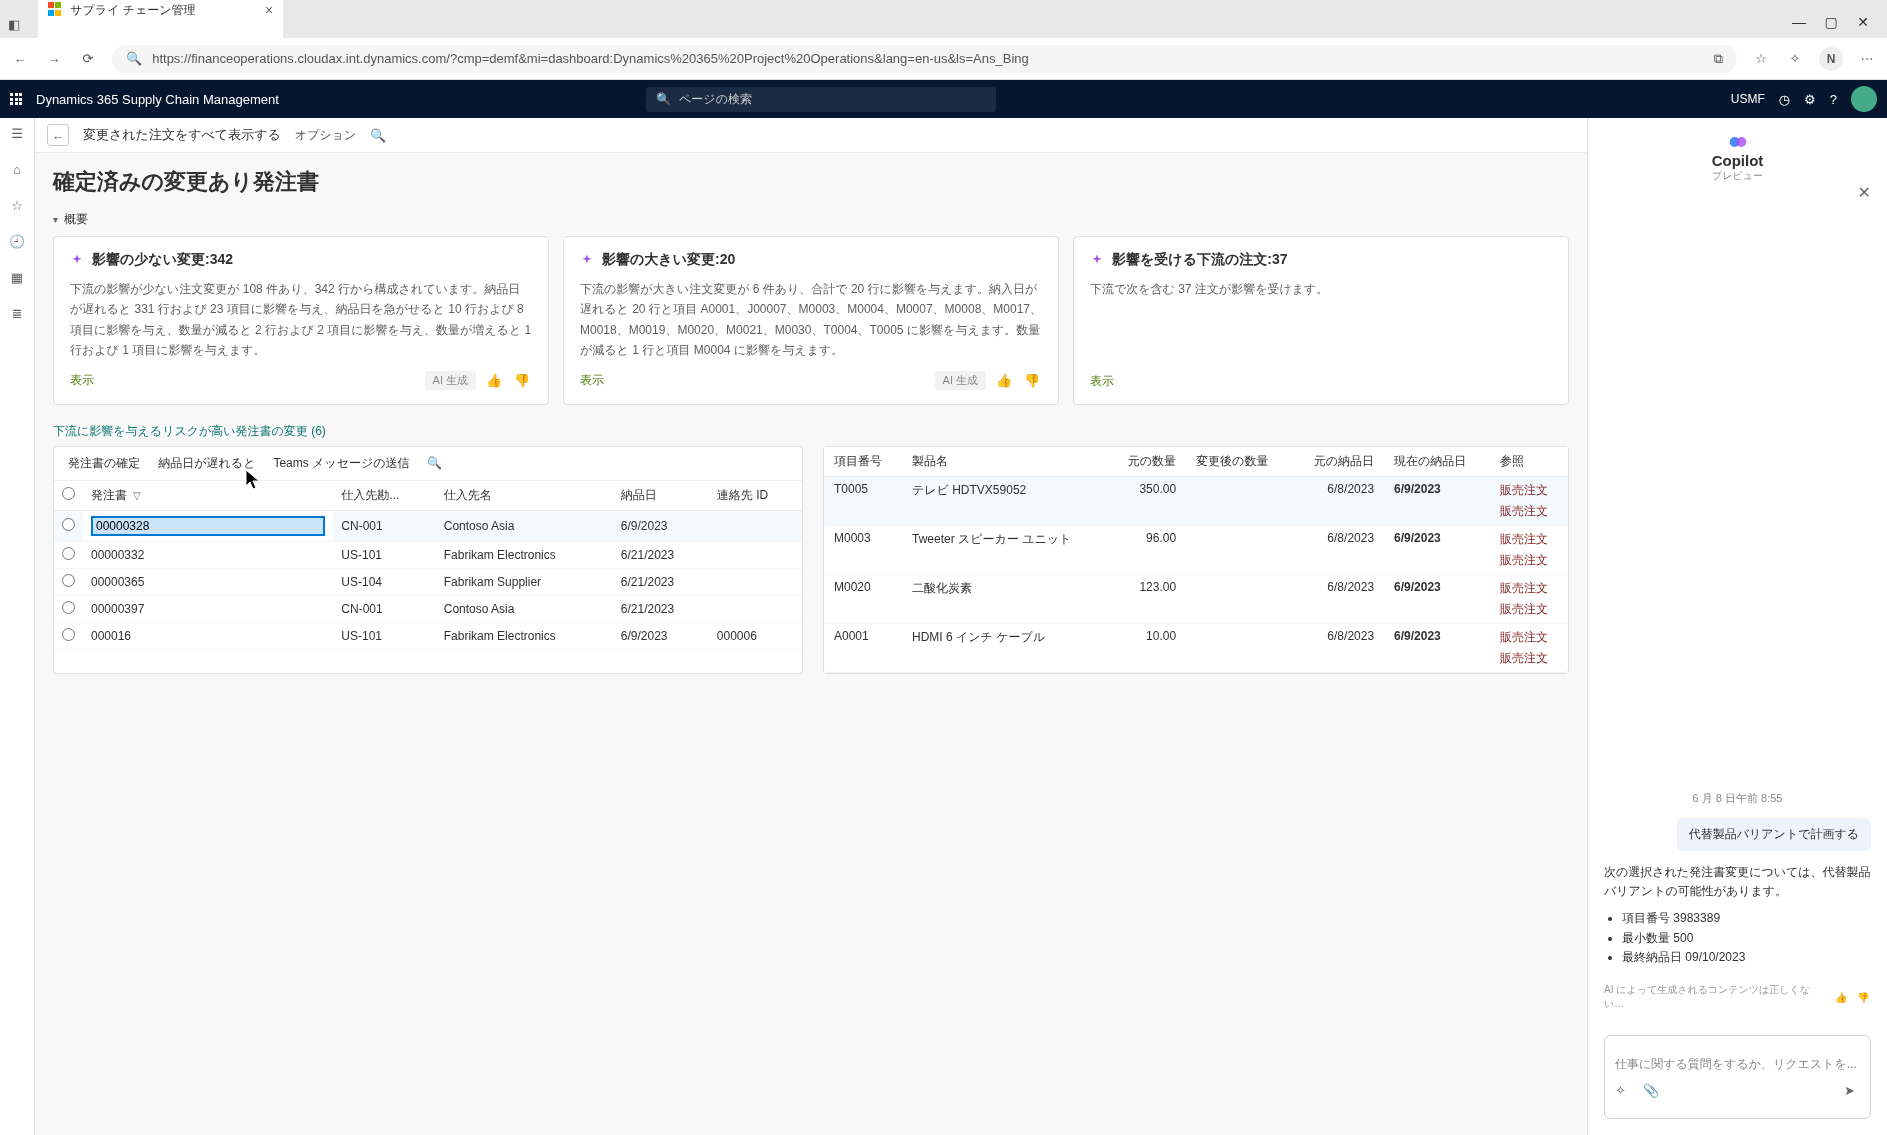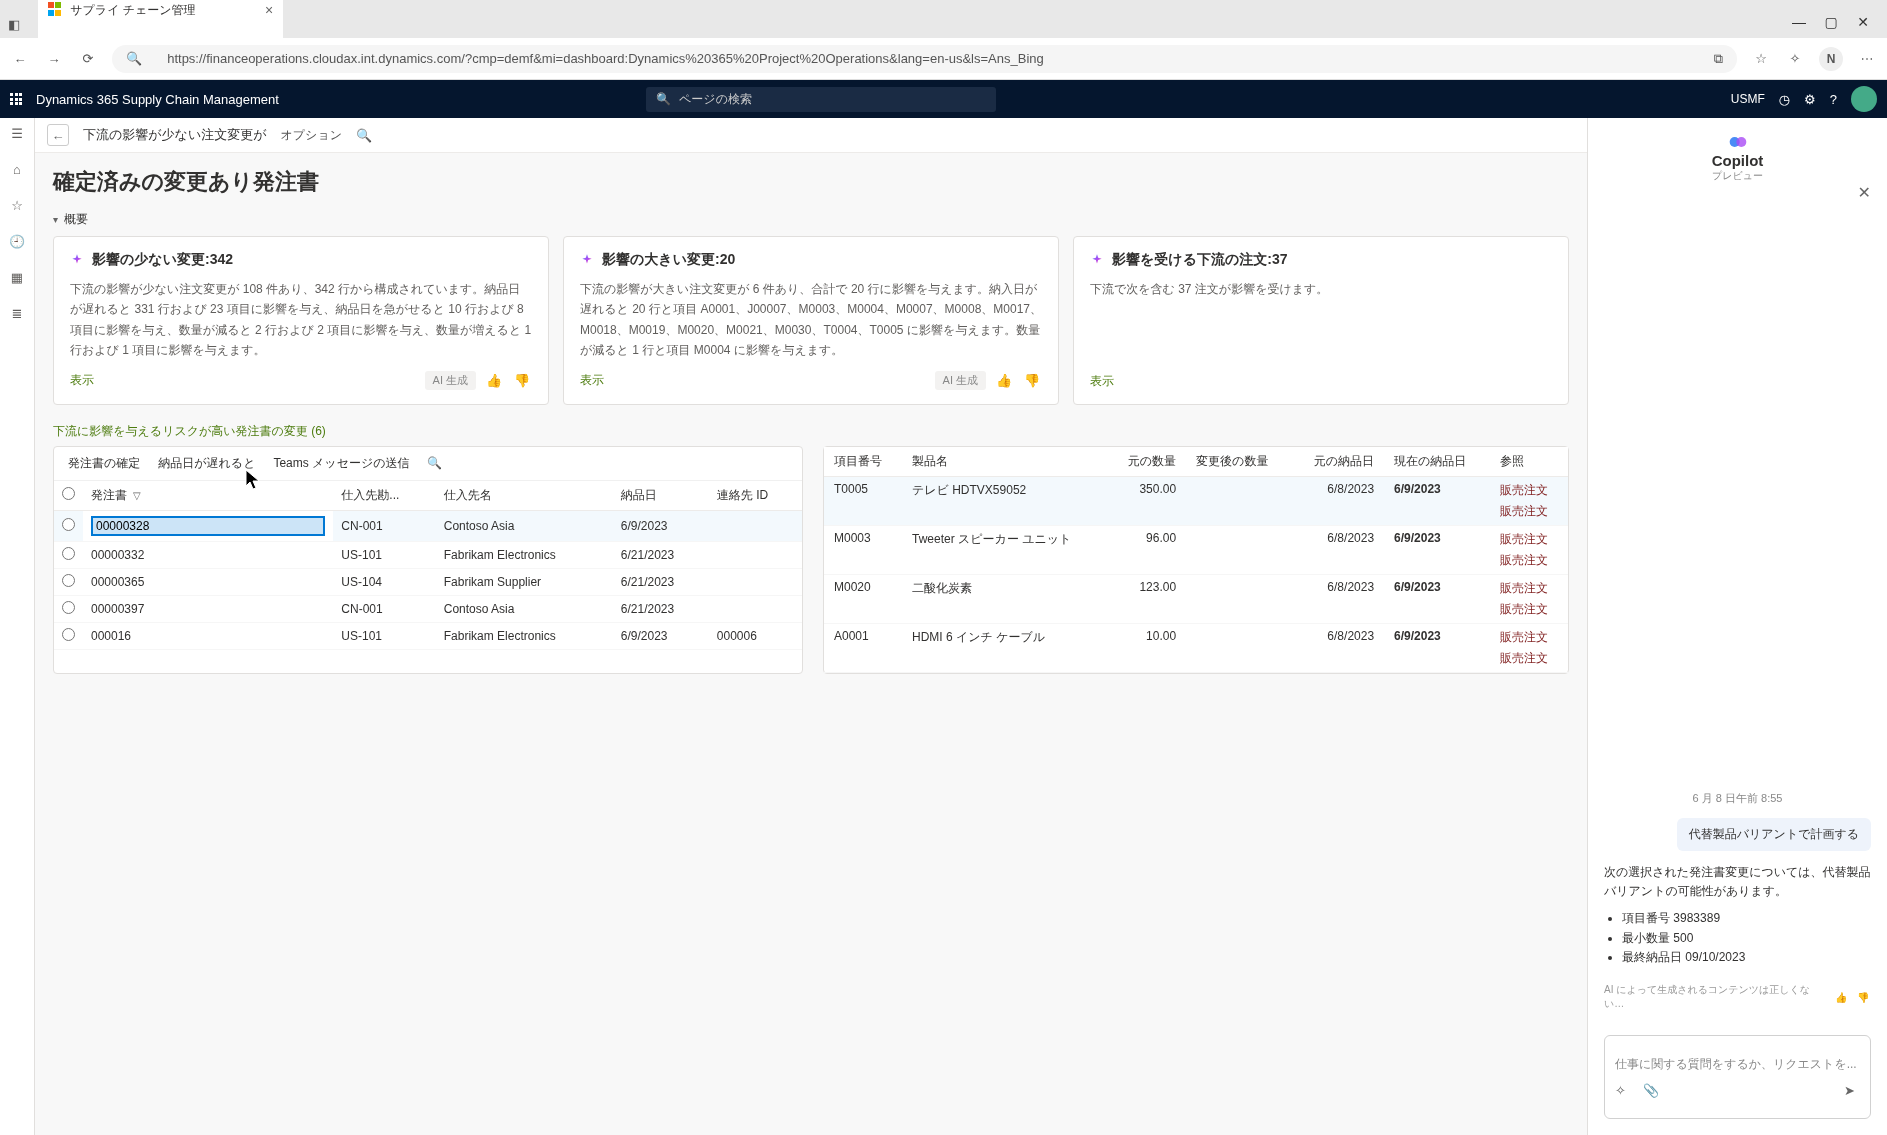--- a/index.html
+++ b/index.html
@@ -10,21 +10,21 @@
 .tab { background: #fff; border-radius: 8px 8px 0 0; padding: 19px 10px; margin-left: 10px; display: flex; align-items: flex-start; gap: 8px; width: 245px; font-size: 12px; }
 .tab-icon { width: 14px; height: 14px; display: inline-flex; }
 .ms-square { width: 6px; height: 6px; display: inline-block; }
 .tab-close { margin-left: auto; font-size: 14px; color: #666; cursor: pointer; }
 .win-controls { margin-left: auto; display: flex; gap: 16px; padding-right: 16px; margin-bottom: 8px; color: #333; }
 .win-ctrl { width: 16px; text-align: center; font-size: 14px; cursor: pointer; }
 
 .addr-bar { background: #fff; height: 42px; display: flex; align-items: center; padding: 0 10px; gap: 14px; border-bottom: 1px solid #ddd; }
 .nav-btn { width: 20px; height: 20px; color: #555; display: flex; align-items: center; justify-content: center; cursor: pointer; }
 .url-field { flex: 1; background: #f5f5f5; border-radius: 18px; padding: 6px 14px; display: flex; align-items: center; gap: 10px; font-size: 13px; color: #555; }
-.url-text { flex: 1; overflow: hidden; white-space: nowrap; margin-left: 15px; }
+.url-text { flex: 1; overflow: hidden; white-space: nowrap; }
 .addr-right { display: flex; gap: 14px; align-items: center; color: #555; }
 .avatar-n { width: 24px; height: 24px; border-radius: 50%; background: #eee; display: flex; align-items: center; justify-content: center; font-size: 12px; font-weight: 600; }
 
 
 .d365-header { background: #05162e; color: #fff; height: 38px; display: flex; align-items: center; padding: 0 10px; font-size: 13px; }
 .waffle { display: grid; grid-template-columns: repeat(3,3px); grid-template-rows: repeat(3,3px); gap: 1.5px; margin-right: 14px; cursor: pointer; }
 .waffle span { background: #fff; }
 .d365-title { flex: none; }
 .d365-search { margin: 0 auto; width: 350px; background: #1a2b44; border-radius: 3px; padding: 4px 10px; display: flex; align-items: center; gap: 8px; color: #ccc; font-size: 12px; }
 .d365-right { margin-left: auto; display: flex; align-items: center; gap: 14px; }
@@ -52,21 +52,21 @@
 .card { flex: 1; background: #fff; border: 1px solid #e1dfdd; border-radius: 4px; padding: 14px 16px; display: flex; flex-direction: column; min-height: 140px; }
 .card-title { font-size: 14px; font-weight: 600; margin-bottom: 10px; display: flex; align-items: center; gap: 8px; }
 .sparkle { width: 14px; height: 14px; }
 .sparkle svg { fill: url(#grad1); }
 .card-desc { font-size: 12px; color: #605e5c; line-height: 1.7; flex: 1; }
 .card-footer { display: flex; align-items: center; gap: 10px; margin-top: 10px; }
 .card-link { font-size: 12px; color: #4d7c0f; cursor: pointer; }
 .ai-gen { margin-left: auto; font-size: 11px; color: #888; background: #f3f2f1; padding: 2px 8px; border-radius: 3px; }
 .thumb { width: 18px; height: 18px; color: #888; cursor: pointer; display: flex; align-items: center; }
 
-.section-title { font-size: 12px; color: #4d7c0f; margin-bottom: 6px; }
+.section-title { font-size: 12px; color: #0f766e; margin-bottom: 6px; }
 
 .split-tables { display: flex; gap: 20px; }
 .left-panel { flex: 0 0 750px; background: #fff; border: 1px solid #e1dfdd; border-radius: 4px; }
 .right-panel { flex: 1; background: #fff; border: 1px solid #e1dfdd; border-radius: 4px; }
 
 .toolbar { padding: 8px 14px; display: flex; align-items: center; gap: 18px; font-size: 12px; color: #323130; border-bottom: 1px solid #f0f0f0; }
 .toolbar span { cursor: pointer; }
 .toolbar .search-tb { width: 16px; color: #666; }
 
 .data-grid { width: 100%; border-collapse: collapse; font-size: 12px; }
@@ -194,21 +194,21 @@
     <span class="rail-item">⌂</span>
     <span class="rail-item">☆</span>
     <span class="rail-item">🕘</span>
     <span class="rail-item">▦</span>
     <span class="rail-item">≣</span>
   </div>
 
   <div class="main-area">
     <div class="cmd-bar">
       <span class="back-arrow">←</span>
-      <span class="cmd-link">下流の影響が少ない注文変更が</span>
+      <span class="cmd-link">変更された注文をすべて表示する</span>
       <span class="cmd-link options">オプション</span>
       <span style="color:#666;">🔍</span>
     </div>
 
     <div class="page-content">
       <div class="page-title">確定済みの変更あり発注書</div>
       <div class="overview-label">
           <span>概要</span>
         </div>
 

